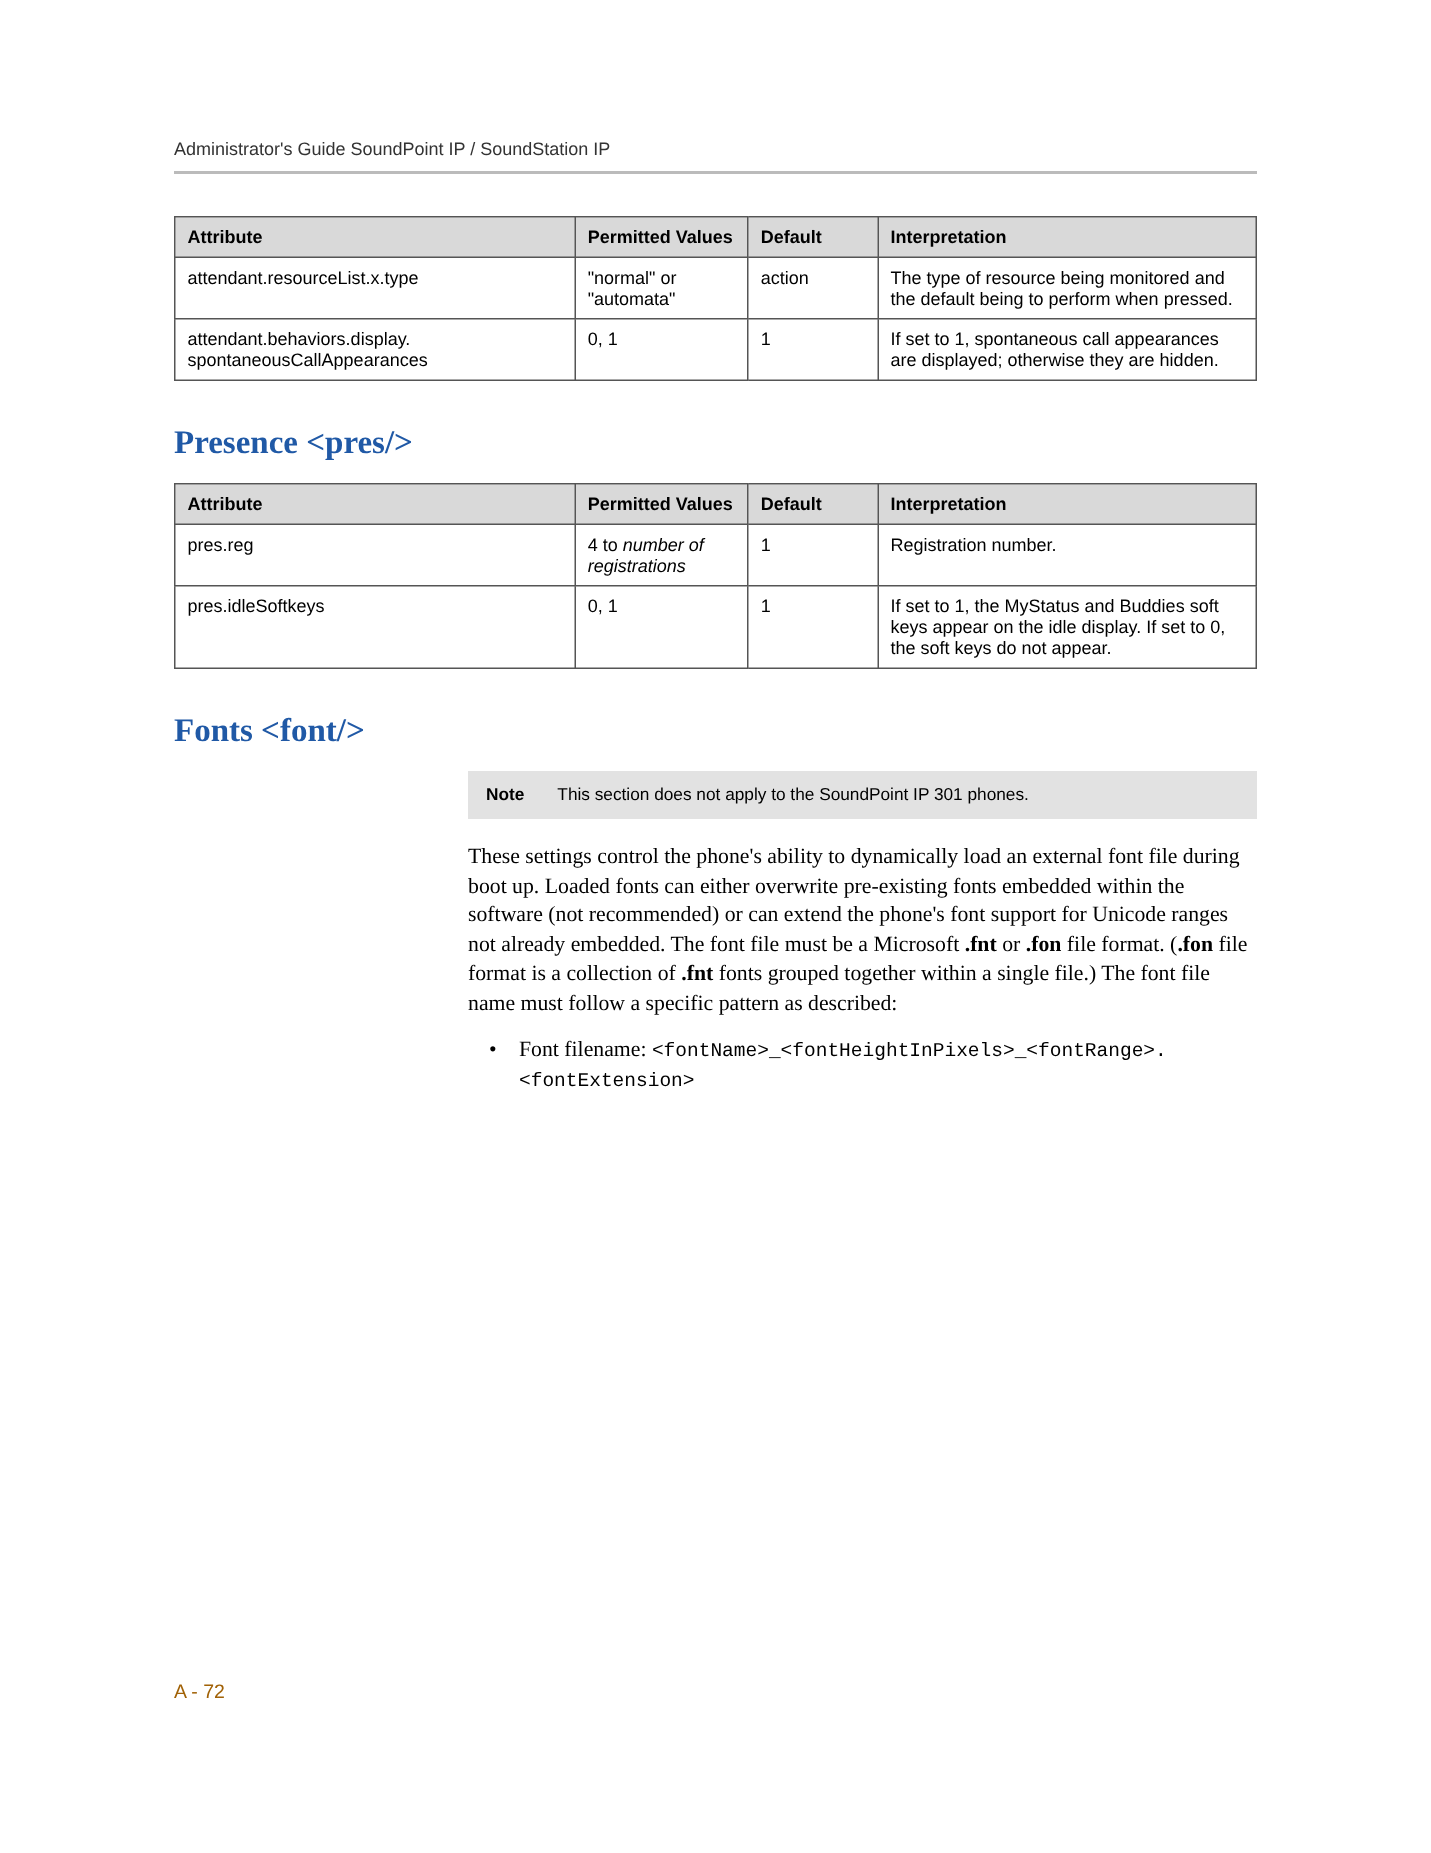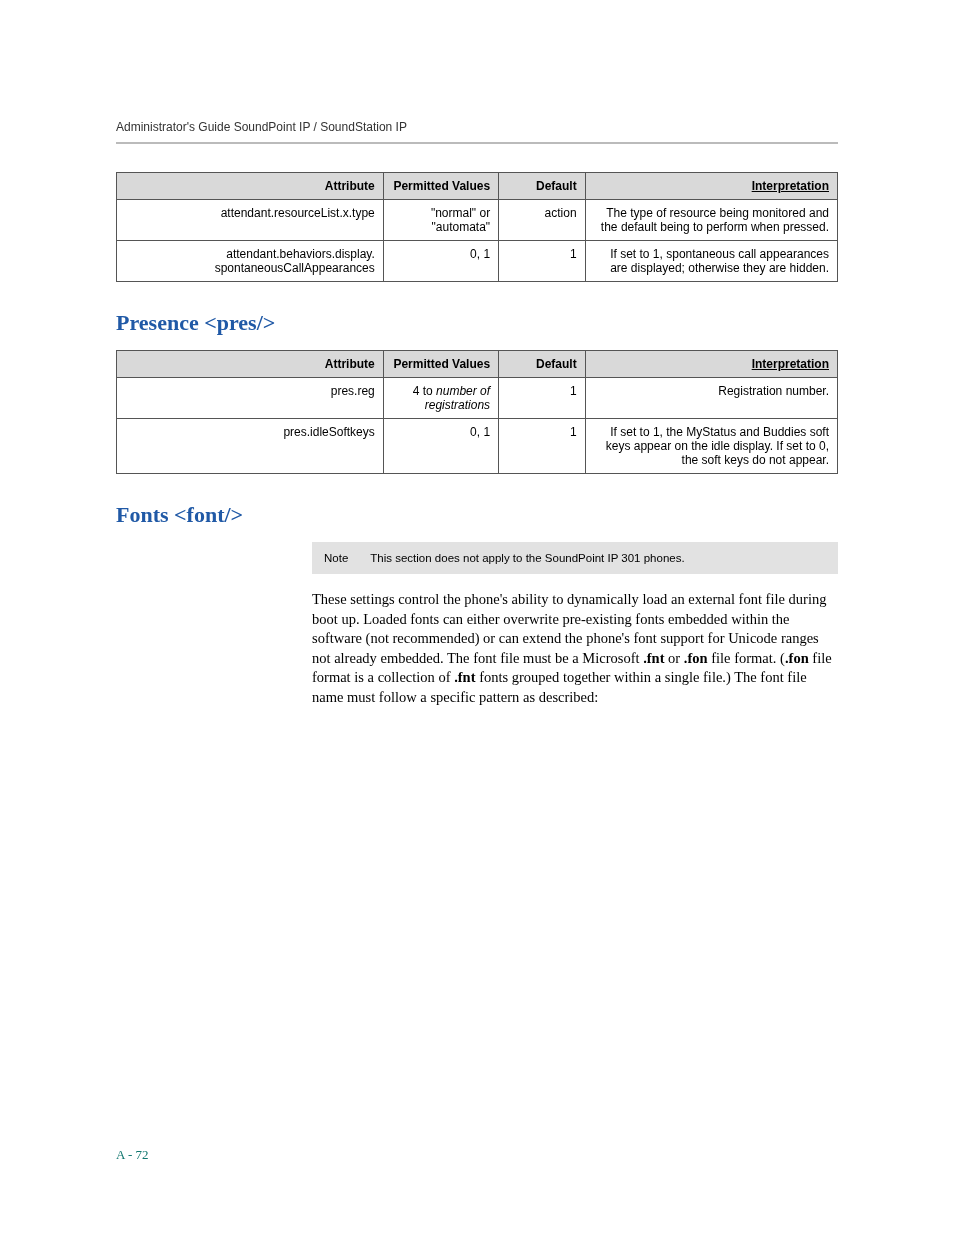--- a/index.html
+++ b/index.html
@@ -6,21 +6,21 @@
   body {
     width: 954px;
     height: 1235px;
     background: #fff;
     font-family: Georgia, 'Times New Roman', serif;
     font-size: 14px;
     color: #000;
     position: relative;
   }
   .page {
-    padding: 120px 116px 50px 116px;
+    padding: 92px 116px 50px 116px;
   }
   .running-head {
     font-family: 'Arial Narrow', Arial, sans-serif;
     font-size: 12px;
     color: #333;
     margin-bottom: 8px;
   }
   .head-rule {
     border: none;
     border-top: 2px solid #bbb;
@@ -30,30 +30,30 @@
     width: 100%;
     border-collapse: collapse;
     margin-bottom: 28px;
     font-family: Arial, Helvetica, sans-serif;
     font-size: 12px;
   }
   table.config th, table.config td {
     border: 1px solid #555;
     padding: 6px 8px;
     vertical-align: top;
-    text-align: right;
+    text-align: left;
   }
   table.config th {
     background: #d9d9d9;
     font-weight: bold;
   }
   table.config .c1 { width: 37%; }
   table.config .c2 { width: 16%; }
   table.config .c3 { width: 12%; }
-  table.config .c4 { width: 35%; text-decoration: underline; }
+  table.config .c4 { width: 35%; }
   h2.section {
     font-family: Liberation Serif, serif;
     font-weight: bold;
     font-size: 22px;
     color: #2059a6;
     margin: 10px 0 14px 0;
   }
   .body-block {
     margin-left: 196px;
     margin-bottom: 22px;
@@ -67,21 +67,21 @@
   .mono { font-family: 'Courier New', monospace; font-size: 13px; }
   .note-box {
     background: #e2e2e2;
     padding: 10px 12px;
     margin-bottom: 16px;
     font-family: Arial, Helvetica, sans-serif;
     font-size: 11.5px;
     display: flex;
     gap: 22px;
   }
-  .note-box .note-label { font-weight: normal; white-space: nowrap; }
+  .note-box .note-label { font-weight: bold; white-space: nowrap; }
   .note-box .note-text { flex: 1; }
   ul.bullets {
     list-style: none;
     padding-left: 0;
     margin-top: 12px;
   }
   ul.bullets li {
     font-family: 'Palatino Linotype', Palatino, Georgia, serif;
     font-size: 14.5px;
     padding-left: 34px;
@@ -90,24 +90,24 @@
   }
   ul.bullets li::before {
     content: "•";
     position: absolute;
     left: 14px;
     top: 0;
   }
   .page-num {
     position: absolute;
     left: 116px;
-    bottom: 72px;
-    font-family: Liberation Serif, serif;
+    bottom: 100px;
+    font-family: Liberation Sans, sans-serif;
     font-size: 13px;
-    color: #0f766e;
+    color: #a16207;
   }
   .bold { font-weight: bold; }
 </style>
 </head>
 <body>
 
 <div class="page">
 
   <div class="running-head">Administrator's Guide SoundPoint IP / SoundStation IP</div>
   <hr class="head-rule">
@@ -173,18 +173,23 @@
 
     <div class="note-box">
       <div class="note-label">Note</div>
       <div class="note-text">This section does not apply to the SoundPoint IP 301 phones.</div>
     </div>
 
     <p>
       <span>These settings control the phone's ability to dynamically load an external font file during boot up. Loaded fonts can either overwrite pre-existing fonts embedded within the software (not recommended) or can extend the phone's font support for Unicode ranges not already embedded. The font file must be a Microsoft </span><span class="bold">.fnt</span><span> or </span><span class="bold">.fon</span><span> file format. (</span><span class="bold">.fon</span><span> file format is a collection of </span><span class="bold">.fnt</span><span> fonts grouped together within a single file.) The font file name must follow a specific pattern as described:</span>
     </p>
 
+    <ul class="bullets">
+      <li>
+        <span>Font filename: </span><span class="mono">&lt;fontName&gt;_&lt;fontHeightInPixels&gt;_&lt;fontRange&gt;.&lt;fontExtension&gt;</span>
+      </li>
+    </ul>
 
   </div>
 
 </div>
 
 <div class="page-num">A - 72</div>
 
 </body></html>

